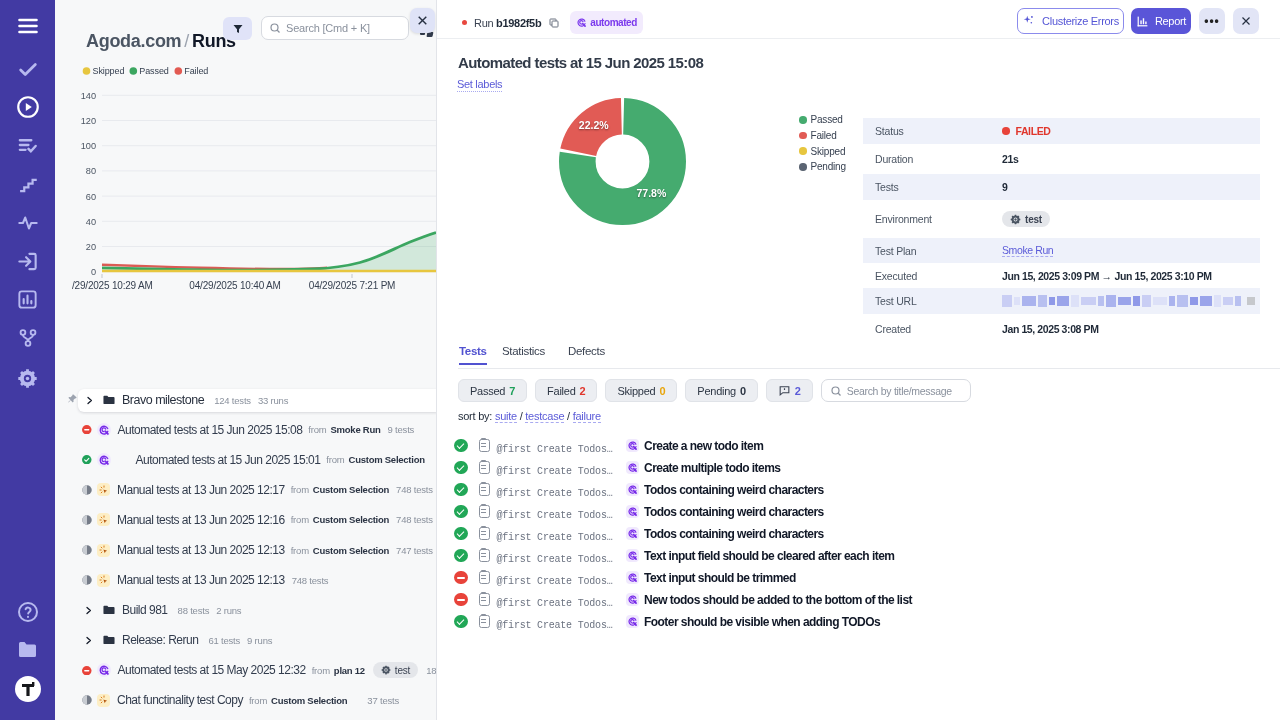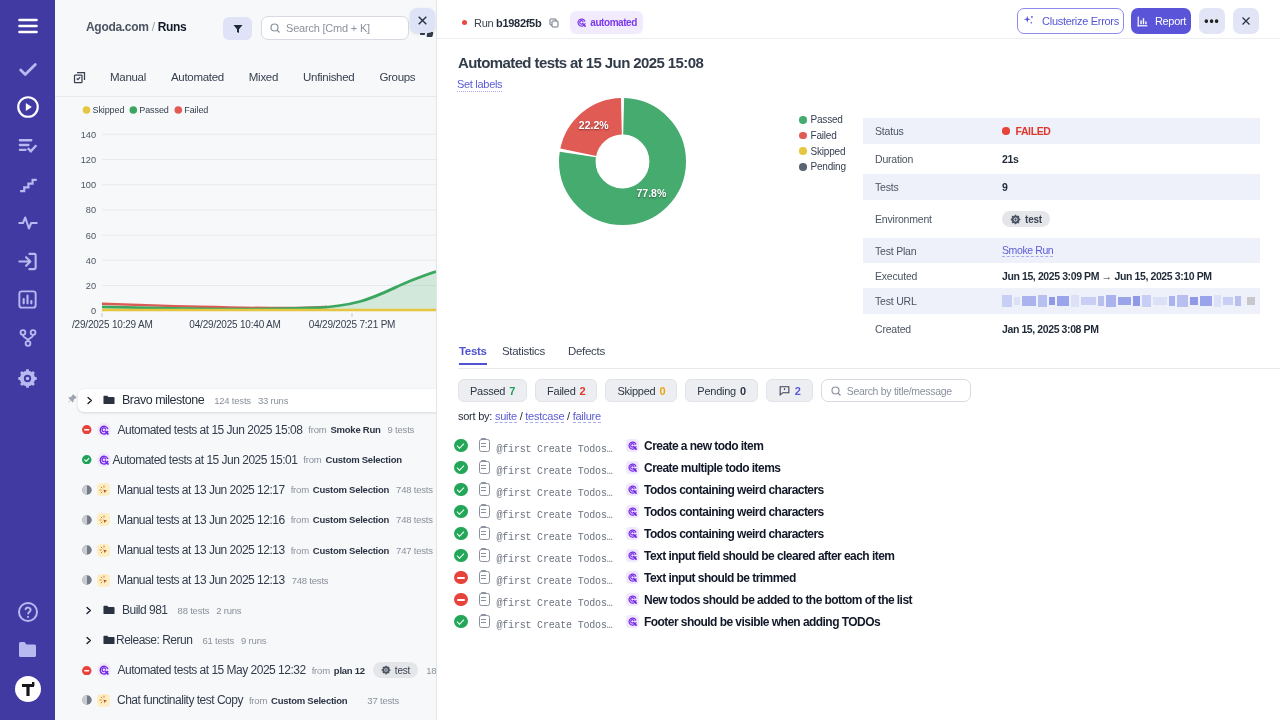--- a/index.html
+++ b/index.html
@@ -4,21 +4,21 @@
 <style>
 *{margin:0;padding:0;box-sizing:border-box;}
 html,body{width:1280px;height:720px;overflow:hidden;font-family:"Liberation Sans",sans-serif;background:#fff;}
 .app{display:flex;width:1280px;height:720px;}
 
 .sidebar{width:55px;height:720px;background:#423aa3;display:flex;flex-direction:column;align-items:center;flex-shrink:0;position:relative;}
 .sb-ic{width:55px;height:38.5px;display:flex;align-items:center;justify-content:center;flex-shrink:0;}
 
 .leftpanel{width:382px;height:720px;background:#f7f8f9;border-right:1px solid #e2e4e9;position:relative;flex-shrink:0;overflow:hidden;}
 .lp-head{position:relative;height:58px;}
-.lp-title{position:absolute;left:31px;top:20px;font-size:12px;letter-spacing:-0.3px;color:#4b5563;font-weight:700;white-space:nowrap;}
+.lp-title{position:absolute;left:31px;top:31px;font-size:18px;letter-spacing:-0.3px;color:#4b5563;font-weight:700;white-space:nowrap;}
 .lp-title .sl{color:#9ca3af;font-weight:400;padding:0 3px;}
 .lp-title .runs{color:#111827;}
 .btn-filter{position:absolute;left:168px;top:17px;width:29px;height:23px;background:#e0e3f8;border-radius:6px;display:flex;align-items:center;justify-content:center;}
 .lp-search{position:absolute;left:206px;top:16px;width:148px;height:24px;background:#fff;border:1px solid #d7dae0;border-radius:7px;display:flex;align-items:center;padding:0 7px;color:#8a919d;font-size:11px;letter-spacing:-0.2px;gap:5px;white-space:nowrap;}
 .btn-close-lp{position:absolute;left:355px;top:8px;width:25px;height:25px;background:#dfe3f7;border-radius:7px;display:flex;align-items:center;justify-content:center;z-index:3;box-shadow:0 1px 3px rgba(0,0,0,.12);}
 .lp-tabs{position:relative;height:39px;border-bottom:1px solid #e7e9ed;display:flex;align-items:center;font-size:11.5px;letter-spacing:-0.3px;color:#374151;}
 .lp-tabs .ticon{margin-left:17px;}
 .lp-tabs span{margin-left:25px;}
 .chart-wrap{position:relative;height:238px;}
 
@@ -172,32 +172,20 @@
           </svg>Search [Cmd + K]</div>
       <div style="position:absolute;left:365px;top:32px;z-index:2;display:flex;gap:2px;align-items:flex-start">
           <span style="width:5px;height:3px;background:#333d4e;border-radius:1px"></span>
           <span style="width:6px;height:4.5px;background:#333d4e;border-radius:1px;transform:skewX(-12deg)"></span>
         </div>
       <div class="btn-close-lp">
           <svg width="13" height="13" viewBox="0 0 24 24" fill="none" stroke="#273142" stroke-width="2.6">
             <path d="M5 5l14 14M19 5L5 19"></path>
           </svg>
         </div>
-    </div>
-    <div class="lp-tabs">
-      <svg class="ticon" width="15" height="15" viewBox="0 0 24 24" fill="none" stroke="#374151" stroke-width="2">
-          <path d="M8 4h12v12"></path>
-          <rect x="4" y="8" width="12" height="12" rx="1"></rect>
-          <path d="M7.5 13.5l2 2 3.5-4"></path>
-        </svg>
-      <span style="margin-left:23px">Manual</span>
-        <span>Automated</span>
-        <span>Mixed</span>
-        <span>Unfinished</span>
-        <span>Groups</span>
     </div>
     <div class="chart-wrap" id="chart">
       <svg width="382" height="238" viewBox="0 0 382 238" font-family="Liberation Sans, sans-serif">
         <g font-size="9" letter-spacing="-0.1" fill="#374151">
           <circle cx="31.5" cy="13" r="3.8" fill="#e7c63f"></circle>
             <text x="37.5" y="16.2">Skipped</text>
           <circle cx="78.3" cy="13" r="3.8" fill="#3ba660"></circle>
             <text x="84.3" y="16.2">Passed</text>
           <circle cx="123.3" cy="13" r="3.8" fill="#e25a52"></circle>
             <text x="129.3" y="16.2">Failed</text>
@@ -274,21 +262,21 @@
           </span>
           <span class="rr-ic" style="margin-left:5px">
             <span class="ic-auto-bg" style="width:14px;height:14px;border-radius:50%;background:#f0e9fd">
               <svg width="12" height="12" viewBox="0 0 16 16" fill="none" stroke="#7729e9" stroke-width="1.8" stroke-linecap="round">
                 <path d="M12.9 6.1a5.2 5.2 0 1 0 .2 3.6"></path>
                 <path d="M10.2 6.8a2.5 2.5 0 1 0-2.3 3.4"></path>
                 <path d="M9.6 9.6l3.6 3.6" stroke-width="2.5"></path>
               </svg>
             </span>
           </span>
-          <span style="margin-left:2px">Automated tests at 15 Jun 2025 15:01</span>
+          <span style="margin-left:25px">Automated tests at 15 Jun 2025 15:01</span>
           <span class="small" style="margin-left:6px">from</span>
           <span class="fromb" style="margin-left:4px">Custom Selection</span>
         </div>
       <div class="runrow">
           <span class="rr-ic" style="margin-left:27px">
             <svg width="10" height="10" viewBox="0 0 16 16">
               <circle cx="8" cy="8" r="7.6" fill="#757c88"></circle>
               <path d="M8 .4a7.6 7.6 0 0 0 0 15.2z" fill="#c8ccd2"></path>
             </svg>
           </span>
@@ -382,21 +370,21 @@
           <span class="small" style="margin-left:10px">88 tests</span>
           <span class="small" style="margin-left:7px">2 runs</span>
         </div>
       <div class="runrow">
           <svg style="margin-left:29px" width="9" height="9" viewBox="0 0 24 24" fill="none" stroke="#111827" stroke-width="3.4" stroke-linecap="round" stroke-linejoin="round">
             <path d="M8 4l9 8-9 8"></path>
           </svg>
           <svg style="margin-left:9px" width="14" height="14" viewBox="0 0 24 24" fill="#2b3342">
             <path d="M2.5 6A1.5 1.5 0 0 1 4 4.5h5l2 2.5h9A1.5 1.5 0 0 1 21.5 8.5v9A1.5 1.5 0 0 1 20 19h-16A1.5 1.5 0 0 1 2.5 17.5z"></path>
           </svg>
-          <span style="">Release: Rerun</span>
+          <span style="margin-left:6px">Release: Rerun</span>
           <span class="small" style="margin-left:10px">61 tests</span>
           <span class="small" style="margin-left:7px">9 runs</span>
         </div>
       <div class="runrow">
           <span class="rr-ic" style="margin-left:27px">
             <svg width="9.5" height="9.5" viewBox="0 0 16 16">
               <circle cx="8" cy="8" r="8" fill="#e8433a"></circle>
               <rect x="3.6" y="6.9" width="8.8" height="2.2" rx="1.1" fill="#fff"></rect>
             </svg>
           </span>

